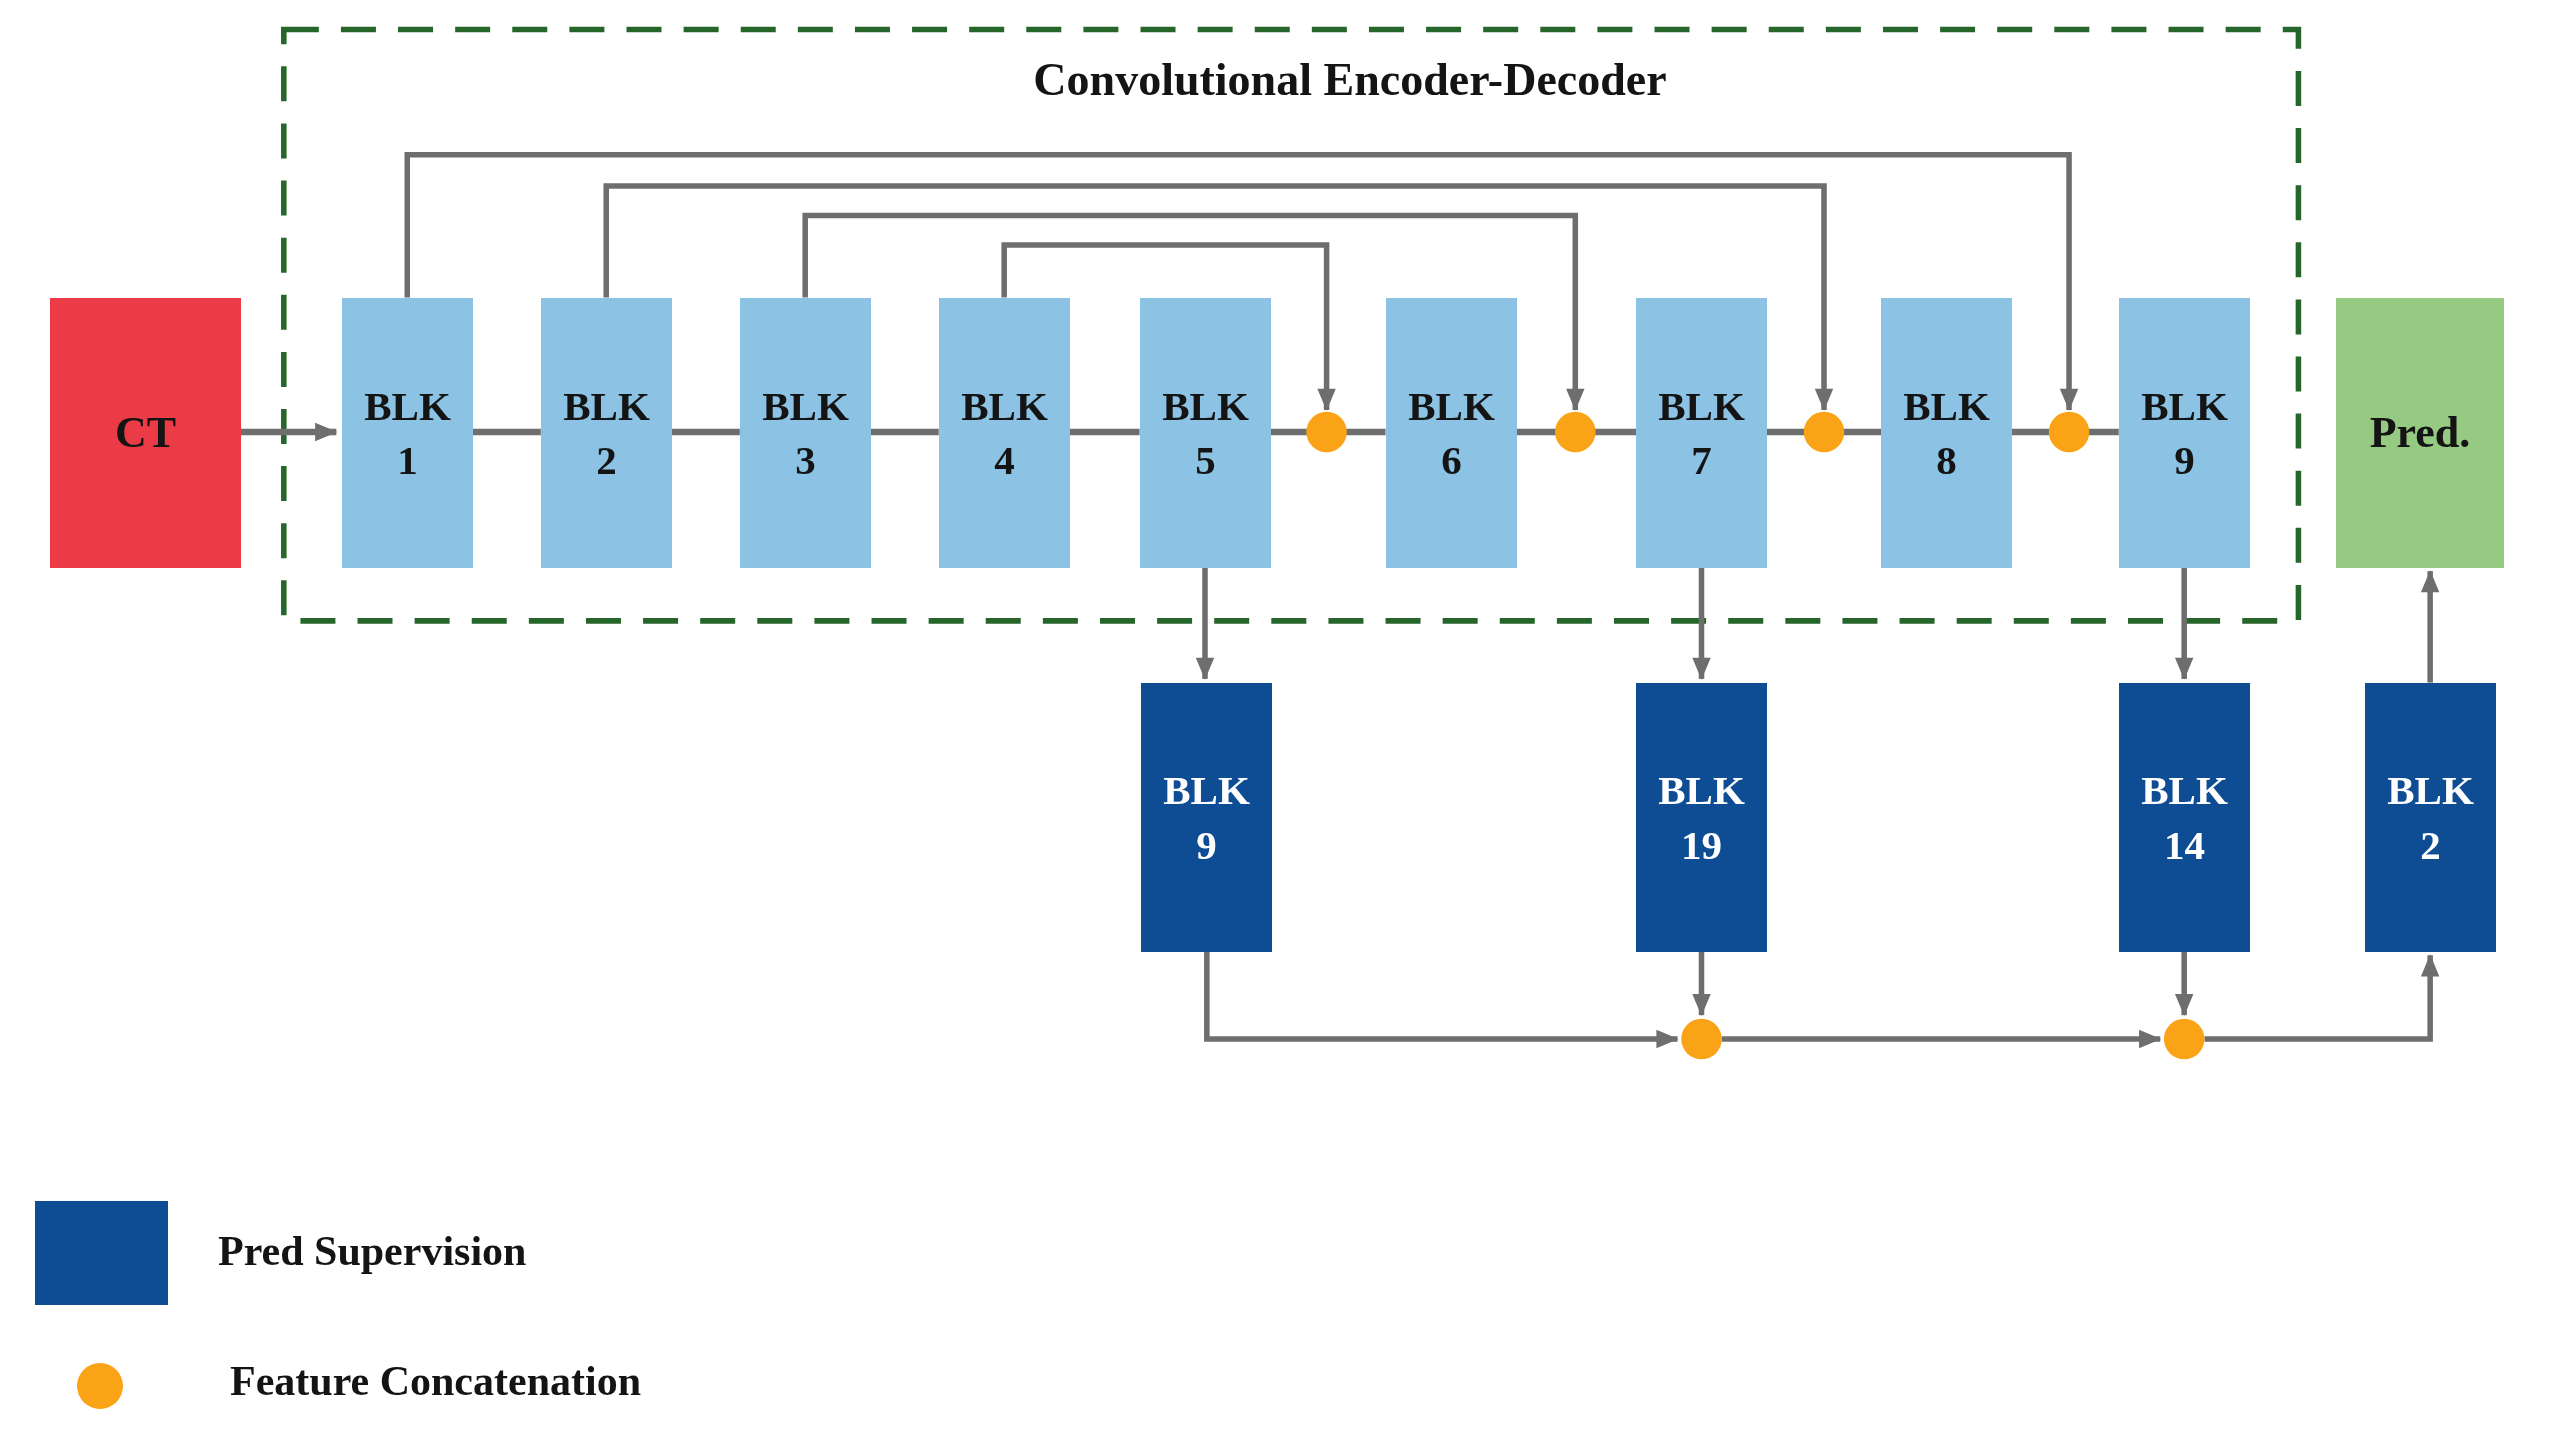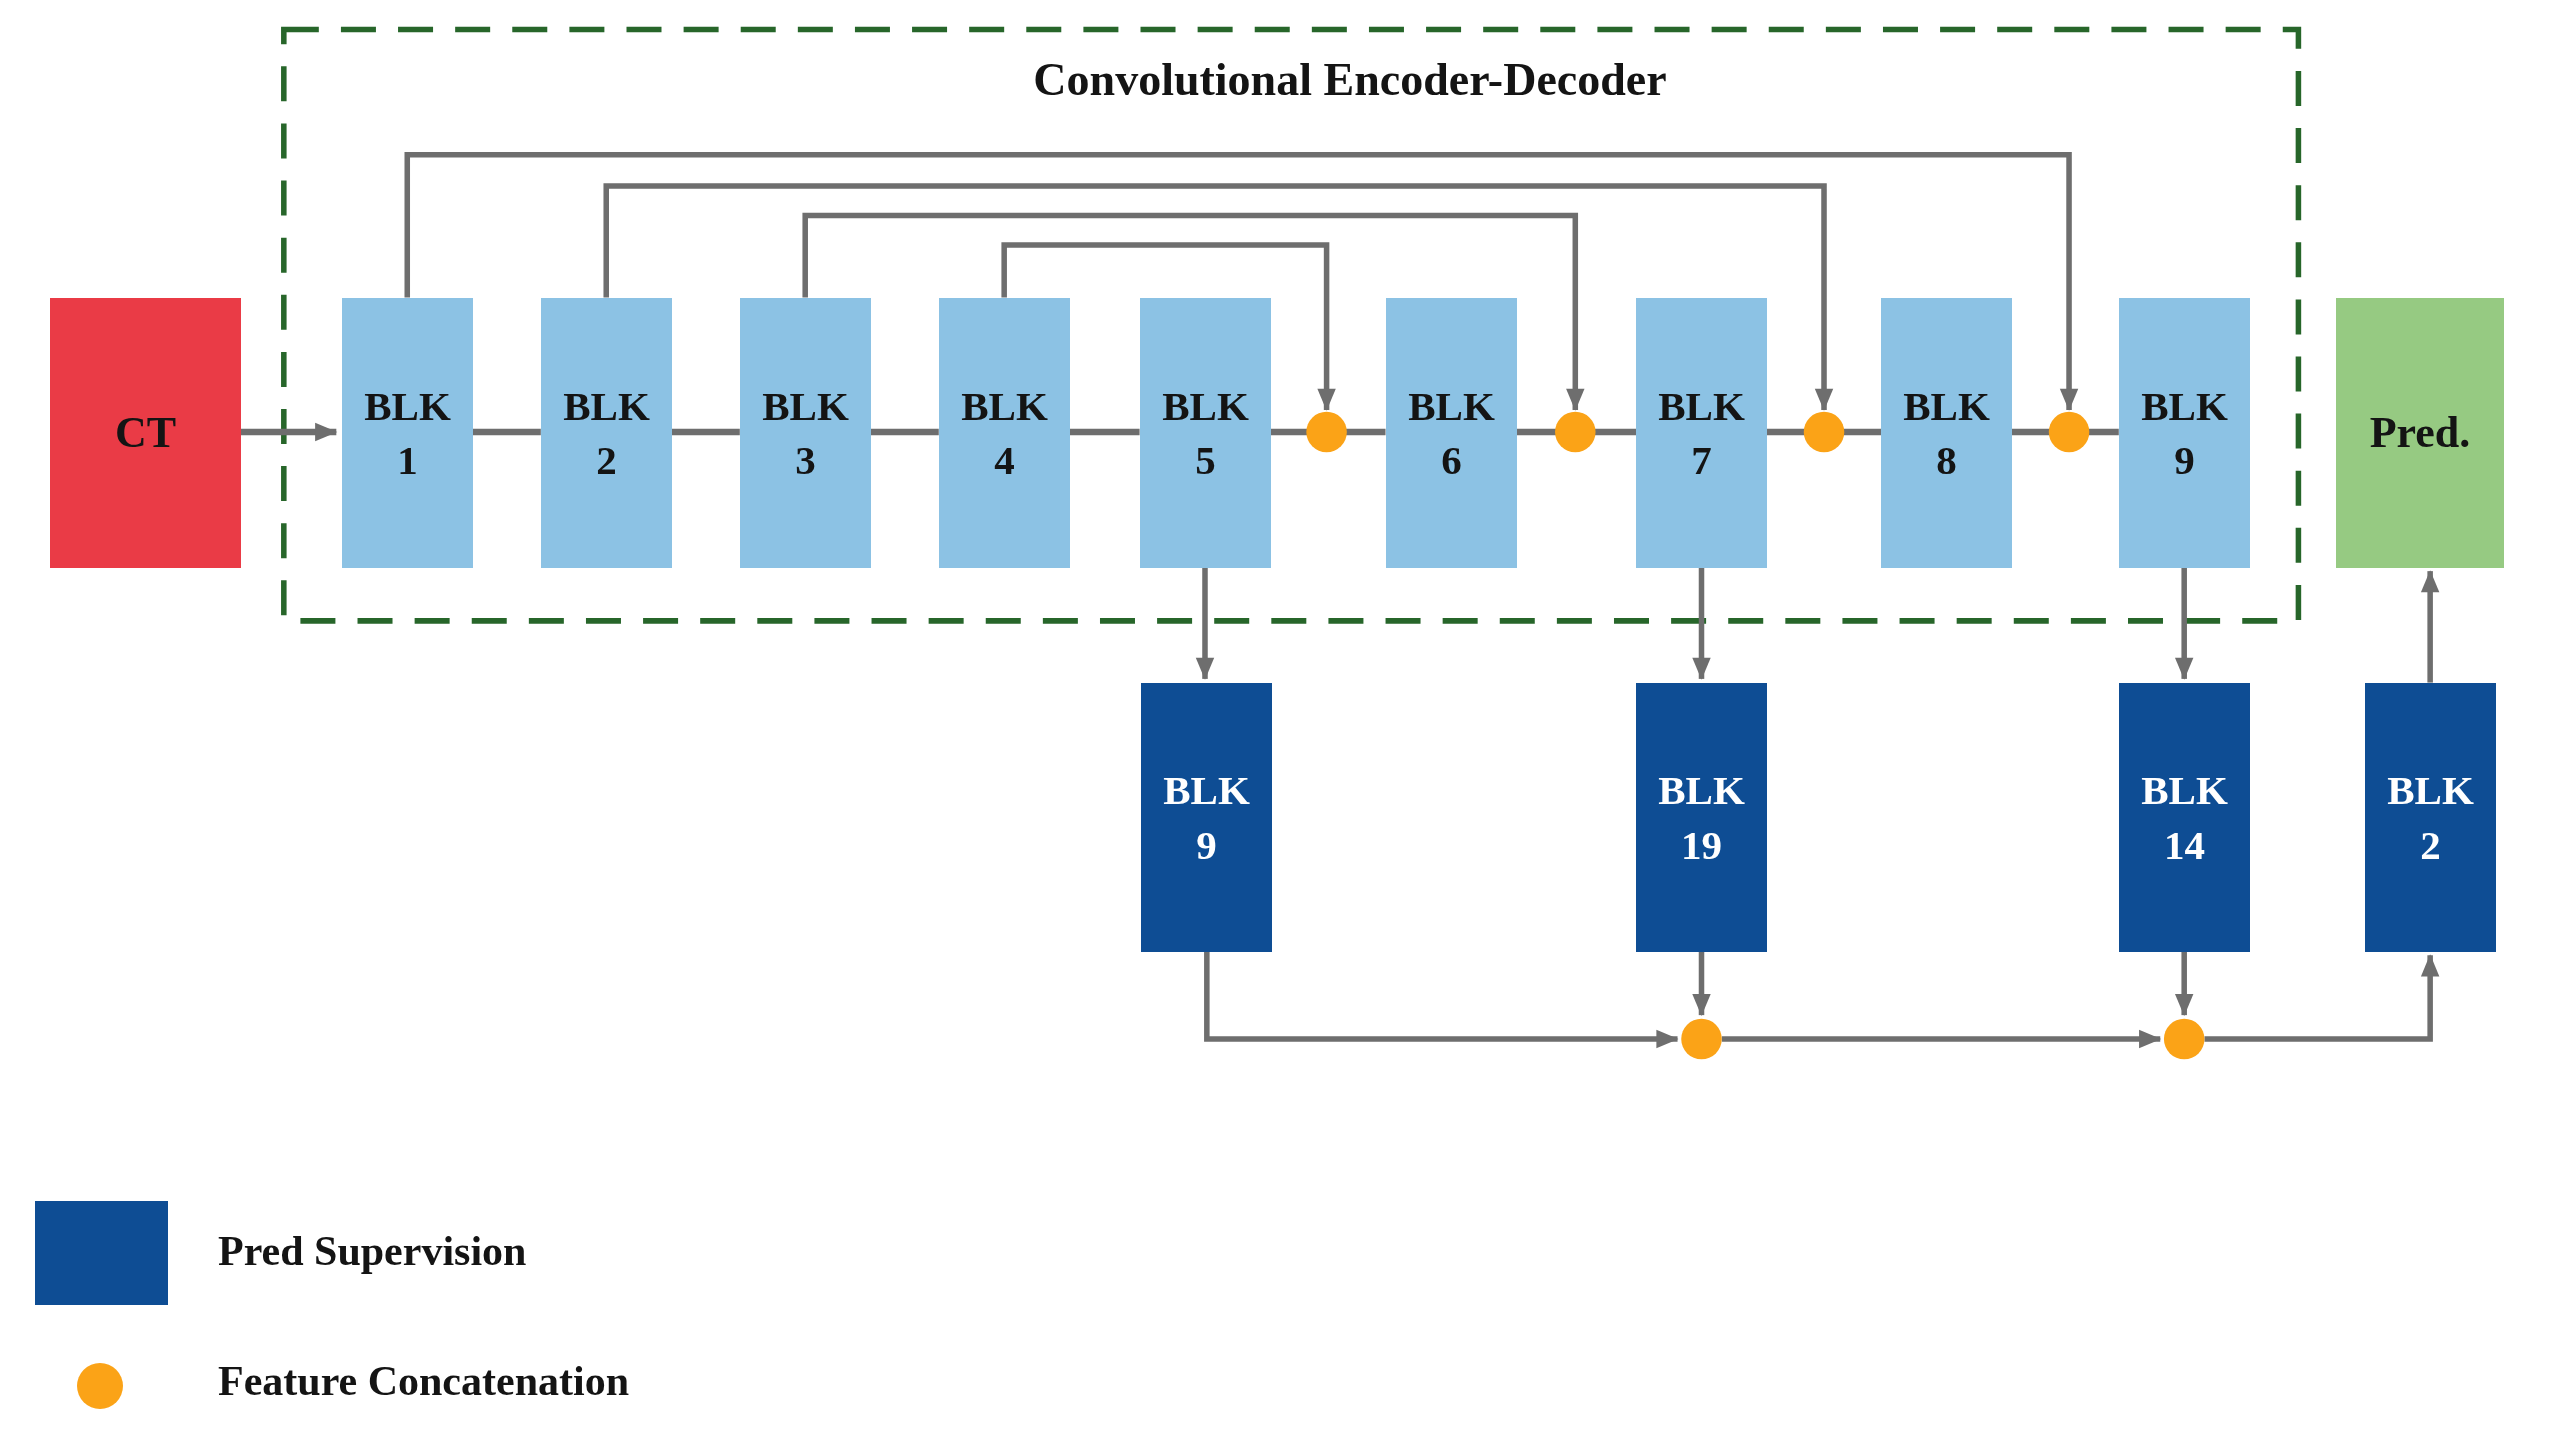--- a/index.html
+++ b/index.html
@@ -39,21 +39,21 @@
   .enc{top:298px;width:131px;height:270px;background:var(--light_blue);font-size:41px;}
   .sup{top:683px;width:131px;height:269px;background:var(--navy);color:#fff;font-size:41px;}
   .title{
     position:absolute;top:53px;left:1350px;transform:translateX(-50%);
     font-size:46px;font-weight:bold;color:var(--ink);white-space:nowrap;
   }
   .legend-swatch{position:absolute;left:35px;top:1201px;width:133px;height:104px;background:var(--navy);}
   .legend-dot{position:absolute;left:77px;top:1363px;width:46px;height:46px;border-radius:50%;background:var(--orange);}
   .legend-label{position:absolute;left:218px;font-size:42px;font-weight:bold;color:var(--ink);white-space:nowrap;}
   .legend-label.row1{top:1227px;}
-  .legend-label.row2{top:1357px;}
+  .legend-label.row2{top:1357px;margin-left:12px;}
 </style>
 </head>
 <body>
 
 <div class="canvas">
 
   <svg class="wires" viewBox="0 0 2768 1573" aria-hidden="true">
     <defs>
       <marker id="arrowhead" viewBox="0 0 26 24" markerWidth="26" markerHeight="24" refX="24" refY="12" orient="auto" markerUnits="userSpaceOnUse">
         <path d="M1,2 L25,12 L1,22 Z"></path>

